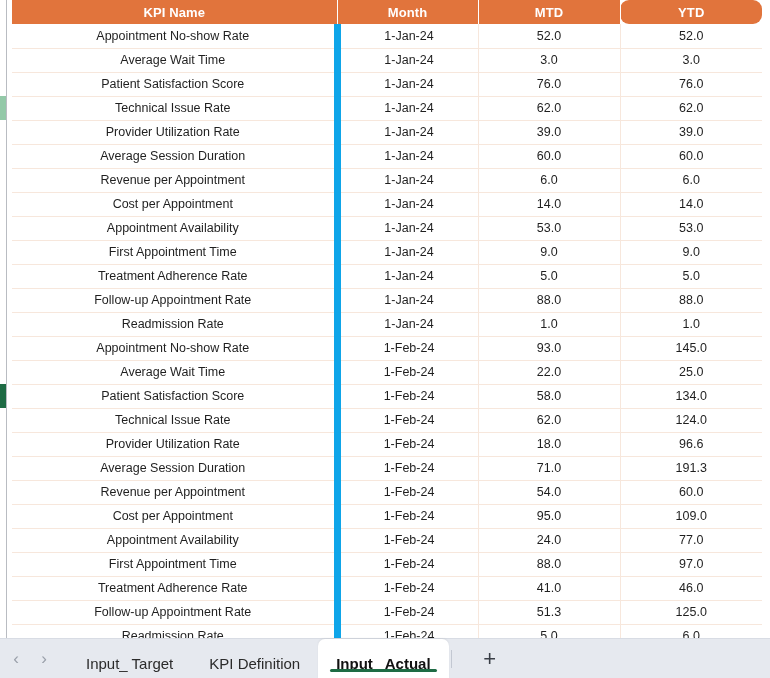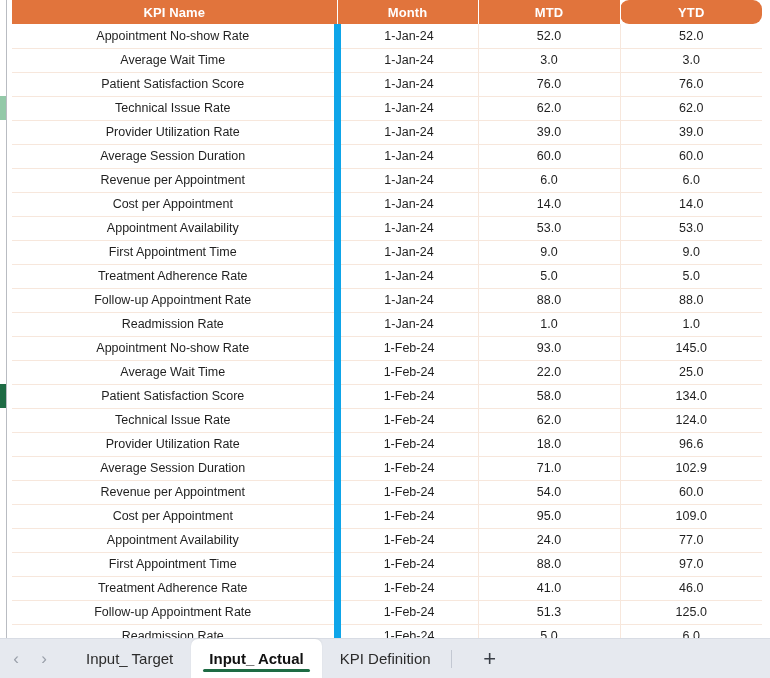--- a/index.html
+++ b/index.html
@@ -139,22 +139,21 @@
     display: flex;
     align-items: center;
     height: 40px;
     flex: 1 1 auto;
     padding-left: 10px;
   }
 
   .tab {
     height: 40px;
     display: flex;
-    align-items: center;
-    padding: 8px 18px;
+    padding: 16px 18px;
     font-size: 15px;
     color: #2b2b2b;
     cursor: pointer;
     position: relative;
     white-space: nowrap;
   }
 
   .tab.active {
     background: #ffffff;
     border-radius: 7px 7px 0 0;
@@ -323,21 +322,21 @@
             <tr>
               <td class="kpi-name">Provider Utilization Rate</td>
               <td>1-Feb-24</td>
               <td>18.0</td>
               <td>96.6</td>
             </tr>
             <tr>
               <td class="kpi-name">Average Session Duration</td>
               <td>1-Feb-24</td>
               <td>71.0</td>
-              <td>102.9</td>
+              <td>191.3</td>
             </tr>
             <tr>
               <td class="kpi-name">Revenue per Appointment</td>
               <td>1-Feb-24</td>
               <td>54.0</td>
               <td>60.0</td>
             </tr>
             <tr>
               <td class="kpi-name">Cost per Appointment</td>
               <td>1-Feb-24</td>
@@ -385,25 +384,25 @@
 
   <div class="tabbar">
     <div class="nav-arrows">
       <div class="nav-btn">‹</div>
       <div class="nav-btn">›</div>
     </div>
     <div class="tabs" id="tabs">
         <div class="tab">
           <span>Input_ Target</span>
         </div>
+        <div class="tab">
+          <span>KPI Definition</span>
+        </div>
         <div class="tab active">
           <span>Input_ Actual</span>
           <span class="tab-underline"></span>
-        </div>
-        <div class="tab">
-          <span>KPI Definition</span>
         </div>
         <div class="tab-sep"></div>
         <div class="add-sheet">+</div>
       </div>
   </div>
 
 </div>
 
 </body></html>

